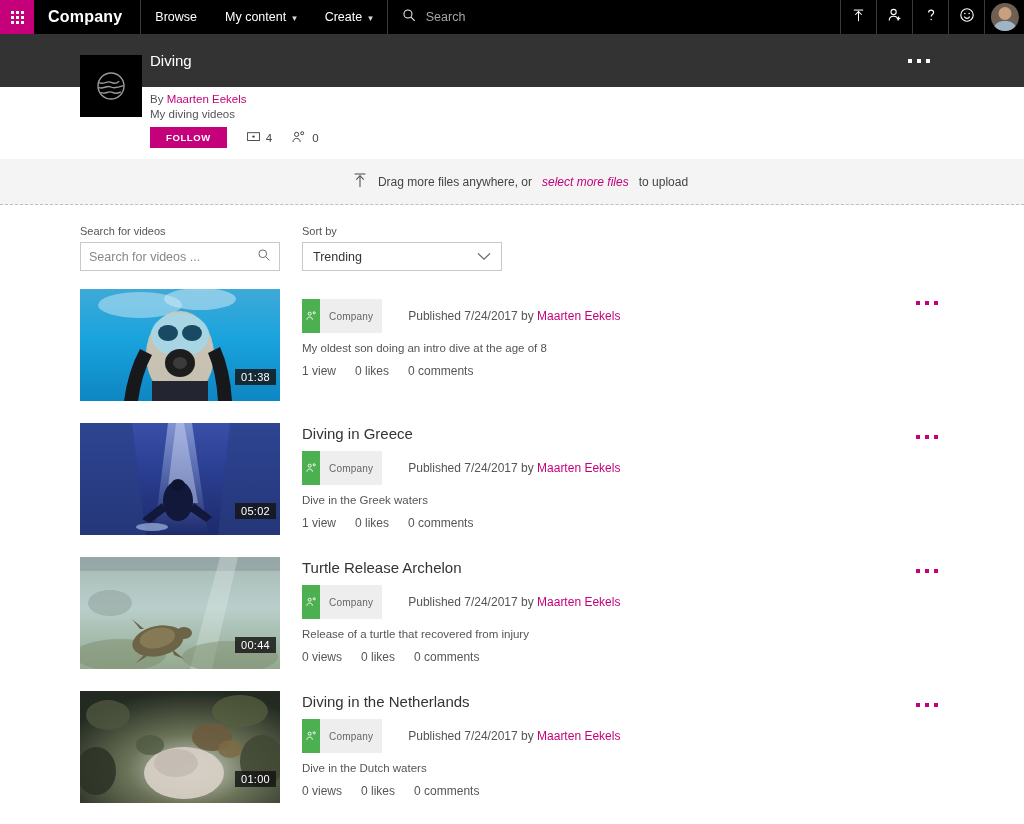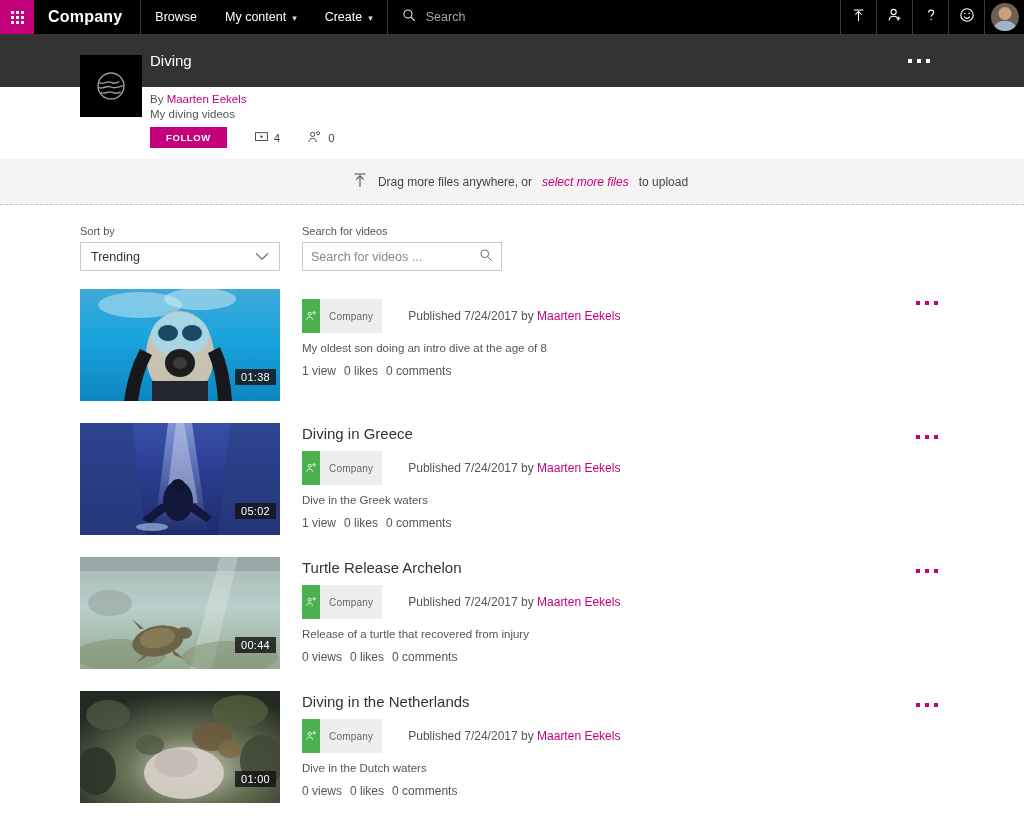--- a/index.html
+++ b/index.html
@@ -116,21 +116,21 @@
     position: absolute; left: 80px; top: -32px;
     width: 62px; height: 62px;
     background: #000000;
     display: flex; align-items: center; justify-content: center;
   }
   .channel-thumb svg { display: block; }
   .channel-meta { padding: 6px 0 0 150px; }
   .by-line { font-size: 11.5px; color: #555555; }
   .by-line a { color: #c4017a; text-decoration: none; cursor: pointer; }
   .channel-desc { font-size: 11.5px; color: #555555; margin-top: 3px; }
-  .channel-row { display: flex; align-items: center; gap: 28px; margin-top: 7px; }
+  .channel-row { display: flex; align-items: center; gap: 20px; margin-top: 7px; }
   .follow-btn {
     background: #c4017a; color: #ffffff;
     border: 0; cursor: pointer;
     font-family: "Liberation Sans", sans-serif;
     font-size: 9.5px; font-weight: bold; letter-spacing: .6px;
     padding: 5px 16px; min-width: 64px;
   }
   .stat { display: flex; align-items: center; gap: 6px; font-size: 11.5px; color: #444444; }
 
   
@@ -198,21 +198,21 @@
     display: flex; align-items: center; justify-content: center;
   }
   .badge-text {
     background: #eeeeee; color: #666666;
     font-size: 10px; padding: 0 9px;
     display: flex; align-items: center; letter-spacing: .2px;
   }
   .published { font-size: 12px; color: #555555; }
   .published a { color: #c4017a; text-decoration: none; cursor: pointer; }
   .video-desc { font-size: 11.5px; color: #555555; margin-top: 9px; }
-  .counts { display: flex; gap: 8px; margin-top: 10px; font-size: 12px; color: #555555; }
+  .counts { display: flex; gap: 19px; margin-top: 10px; font-size: 12px; color: #555555; }
   .row-ellipsis {
     position: absolute; right: 80px; top: 6px;
     display: flex; gap: 5px; cursor: pointer; padding: 6px;
   }
   .row-ellipsis i { width: 4px; height: 4px; background: #c4017a; display: block; }
 </style>
 </head>
 <body>
 
 <div class="suite-bar">
@@ -356,38 +356,38 @@
       <polyline points="4.2,7.6 8,3.8 11.8,7.6"></polyline>
     </svg>
   </span>
   <span>Drag more files anywhere, or</span>
   <a>select more files</a>
   <span>to upload</span>
 </div>
 
 <div class="filters">
   <div>
-    <div class="field-label">Sort by</div>
-    <div class="select-box">
-      <span>Trending</span>
-      <span>
-        <svg width="14" height="9" viewBox="0 0 14 9" fill="none" stroke="#666" stroke-width="1.2">
-          <polyline points="1,1.4 7,7.2 13,1.4"></polyline>
-        </svg>
-      </span>
-    </div>
-  </div>
-  <div>
     <div class="field-label">Search for videos</div>
     <div class="search-box">
       <input type="text" placeholder="Search for videos ..." style="">
       <span>
         <svg width="14" height="14" viewBox="0 0 16 16" fill="none" stroke="#666" stroke-width="1.1">
           <circle cx="6.6" cy="6.6" r="4.4"></circle>
             <line x1="9.9" y1="9.9" x2="14.3" y2="14.3"></line>
+        </svg>
+      </span>
+    </div>
+  </div>
+  <div>
+    <div class="field-label">Sort by</div>
+    <div class="select-box">
+      <span>Trending</span>
+      <span>
+        <svg width="14" height="9" viewBox="0 0 14 9" fill="none" stroke="#666" stroke-width="1.2">
+          <polyline points="1,1.4 7,7.2 13,1.4"></polyline>
         </svg>
       </span>
     </div>
   </div>
 </div>
 
 <div class="video-list">
 
   <div class="video-row">
     <div class="thumb-wrap">

